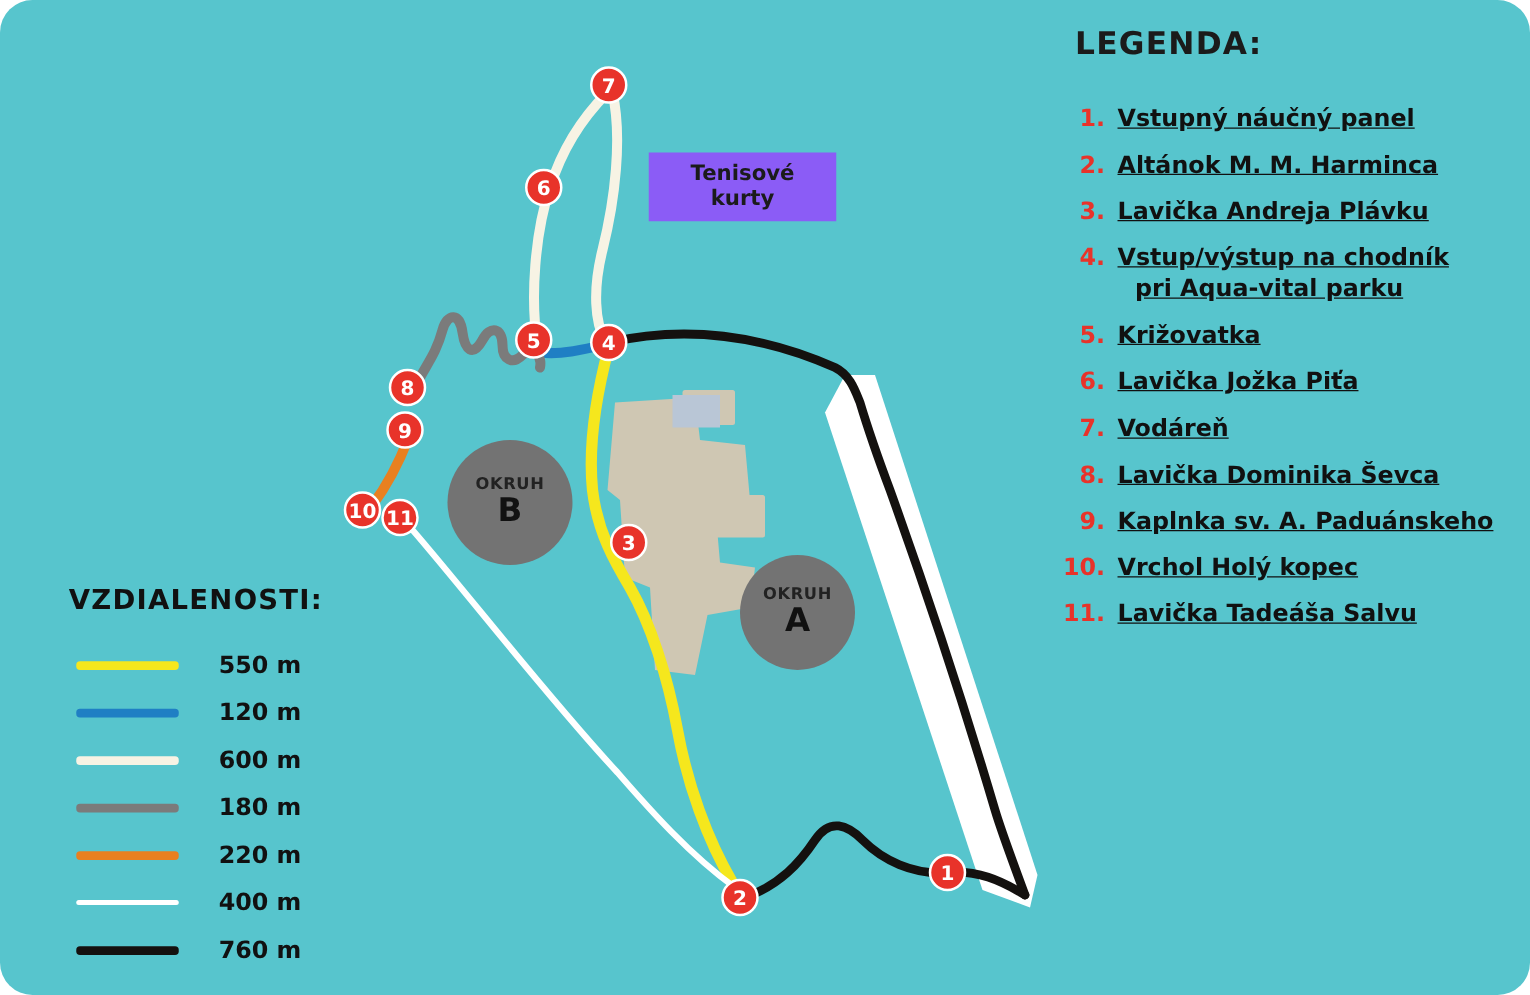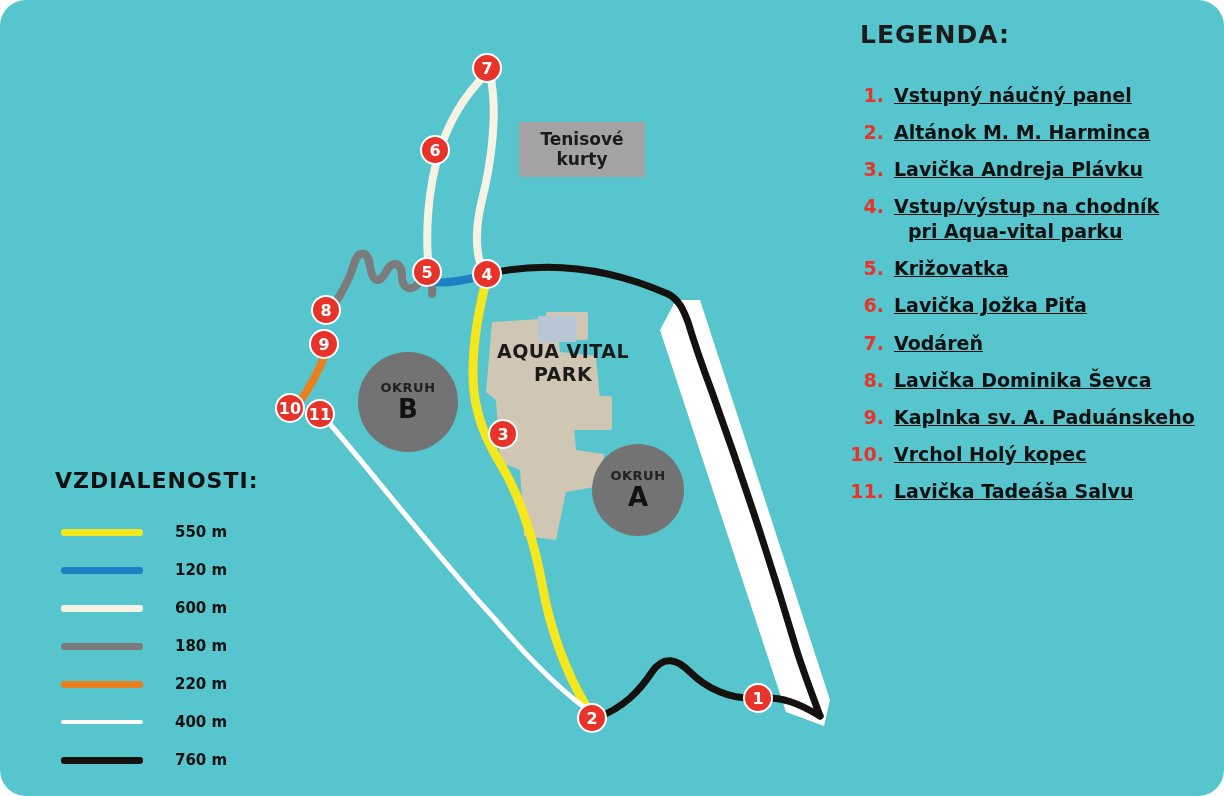--- a/index.html
+++ b/index.html
@@ -92,35 +92,35 @@
   }
   .dist-swatch {
     width: 82px;
     height: 7px;
     border-radius: 3px;
     margin-left: 6px;
     margin-right: 32px;
     flex: none;
   }
   .dist-label {
-    font-size: 15px;
+    font-size: 19px;
     font-weight: bold;
     color: #111;
   }
   
   .maplabel {
     position: absolute;
     font-weight: bold;
     color: #1b1b1b;
     text-align: center;
     line-height: 1.2;
   }
   .box-label {
-    background: #a3a3a3;
-    padding: 7px 14px;
+    background: #8b5cf6;
+    padding: 7px 26px;
     font-size: 17px;
   }
   #label-tenis { left: 519px; top: 122px; width: 98px; }
   #label-hotel { left: 568px; top: 592px; width: 82px; }
   #label-avp {
     left: 488px; top: 340px; width: 150px;
     font-size: 19px; color: #1b1b1b; letter-spacing: .5px;
   }
   .okruh-circle {
     position: absolute;
@@ -187,21 +187,20 @@
     <path d="M331 312 C340 292 348 286 354 264 C358 250 368 250 370 266
              C372 280 378 286 386 272 C392 260 402 262 402 276
              C402 288 410 292 418 284 C426 276 434 284 432 294" fill="none" stroke="#7b7b7b" stroke-width="8" stroke-linecap="round"></path>
 
     <path d="M327 350 C320 368 310 388 298 404" fill="none" stroke="#e8801f" stroke-width="8" stroke-linecap="round"></path>
 
     <path d="M330 424 C370 470 440 560 494 618 C520 648 552 684 588 710" fill="none" stroke="#ffffff" stroke-width="5" stroke-linecap="round"></path>
   </svg>
 
   <div class="maplabel box-label" id="label-tenis">Tenisové kurty</div>
-  <div class="maplabel" id="label-avp">AQUA VITAL PARK</div>
 
   <div class="okruh-circle" id="okruh-b">
     <div class="okruh-small">OKRUH</div>
     <div class="okruh-big">B</div>
   </div>
   <div class="okruh-circle" id="okruh-a">
     <div class="okruh-small">OKRUH</div>
     <div class="okruh-big">A</div>
   </div>
 

